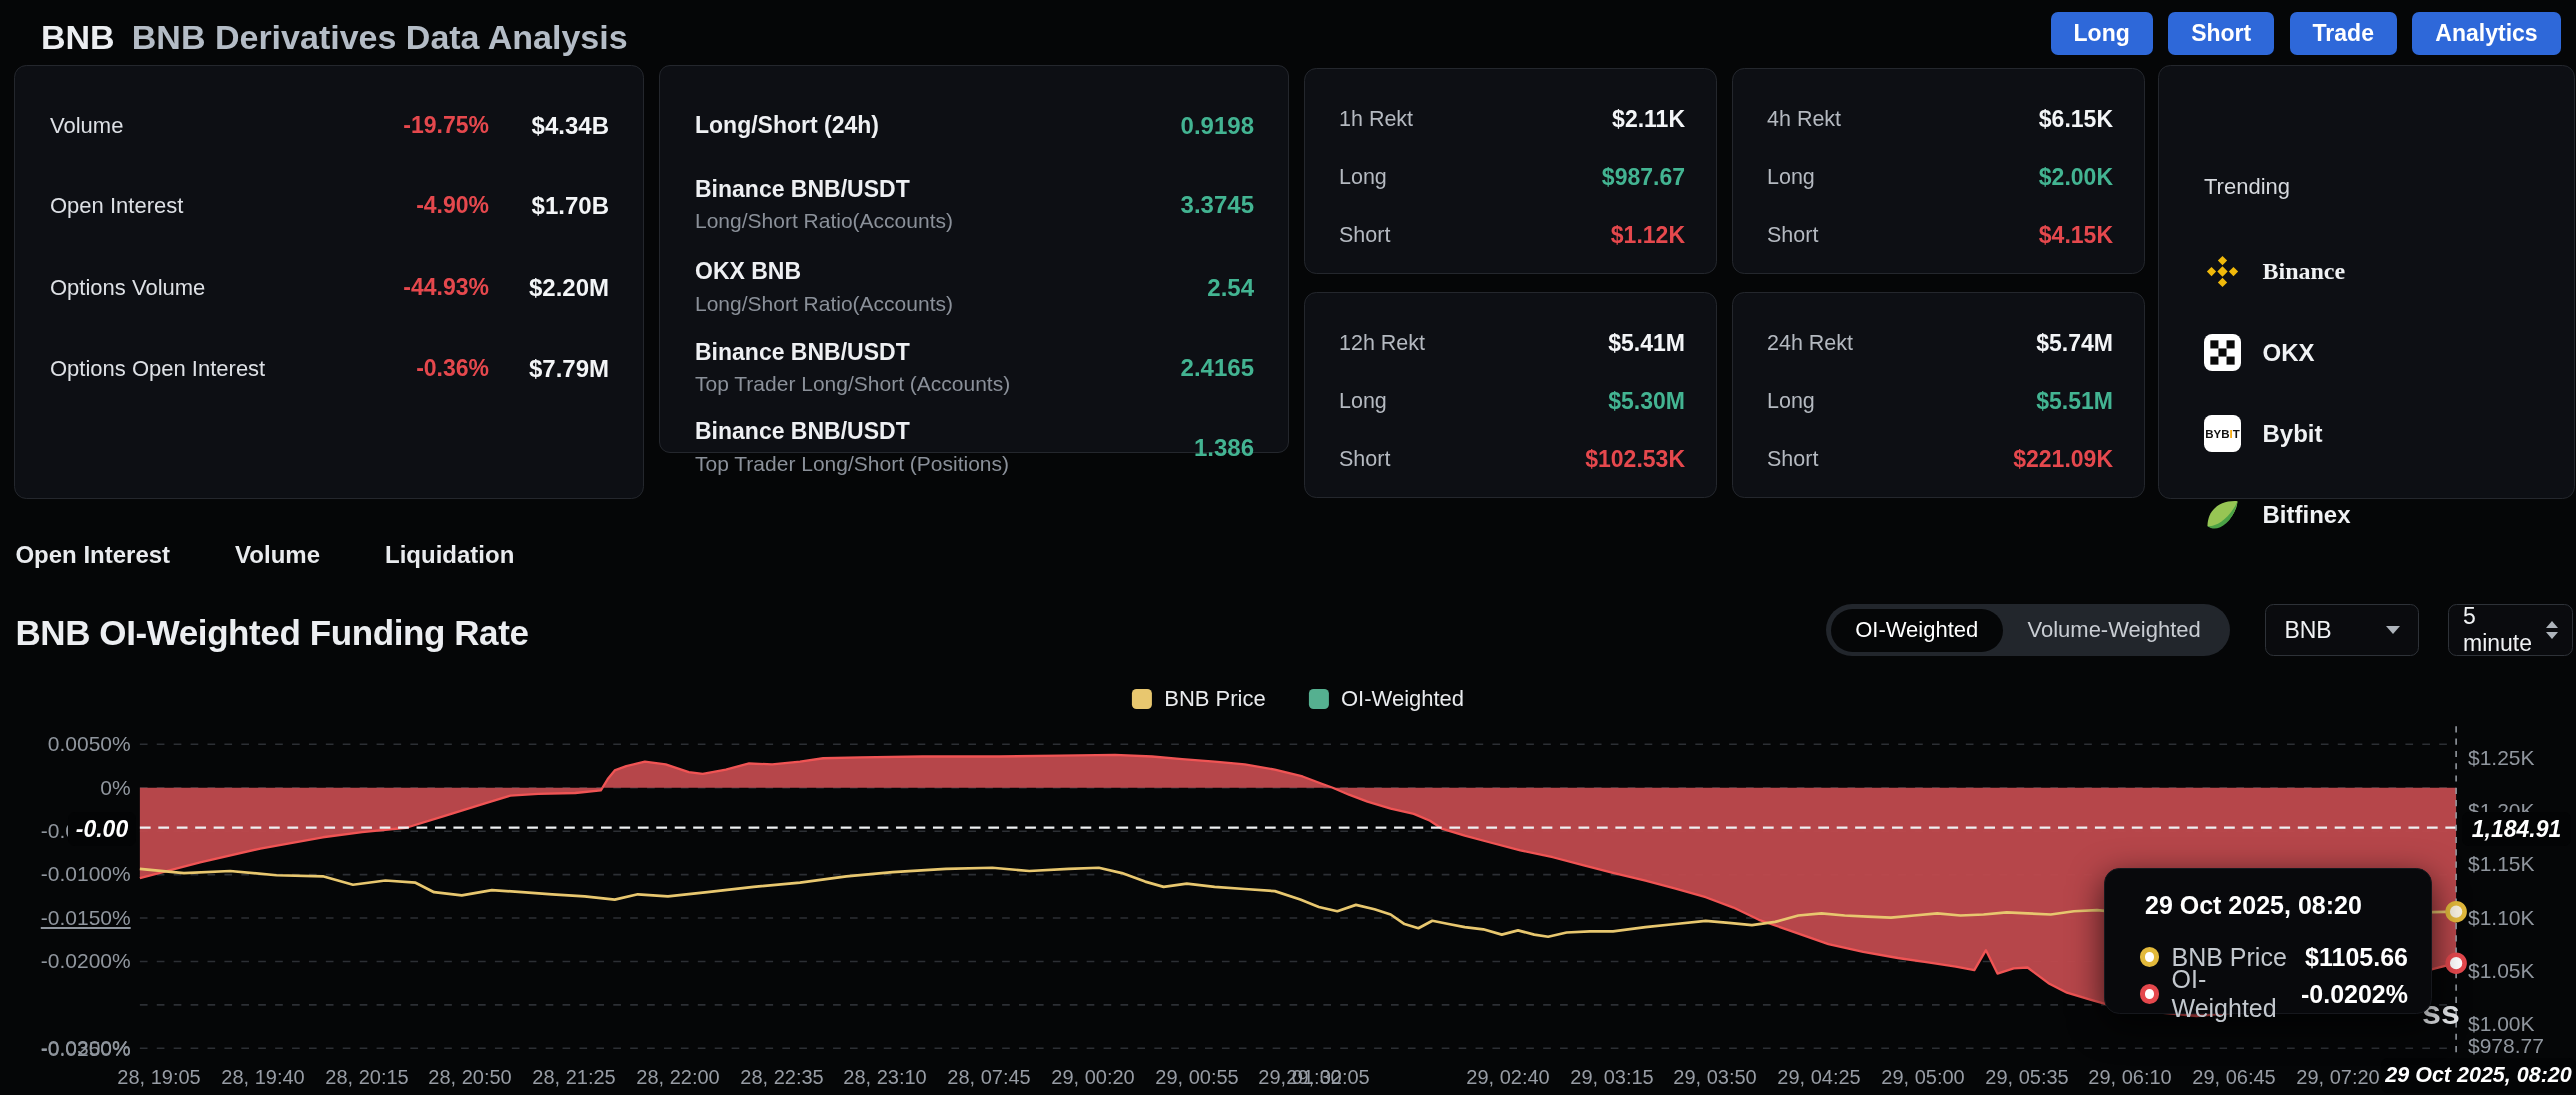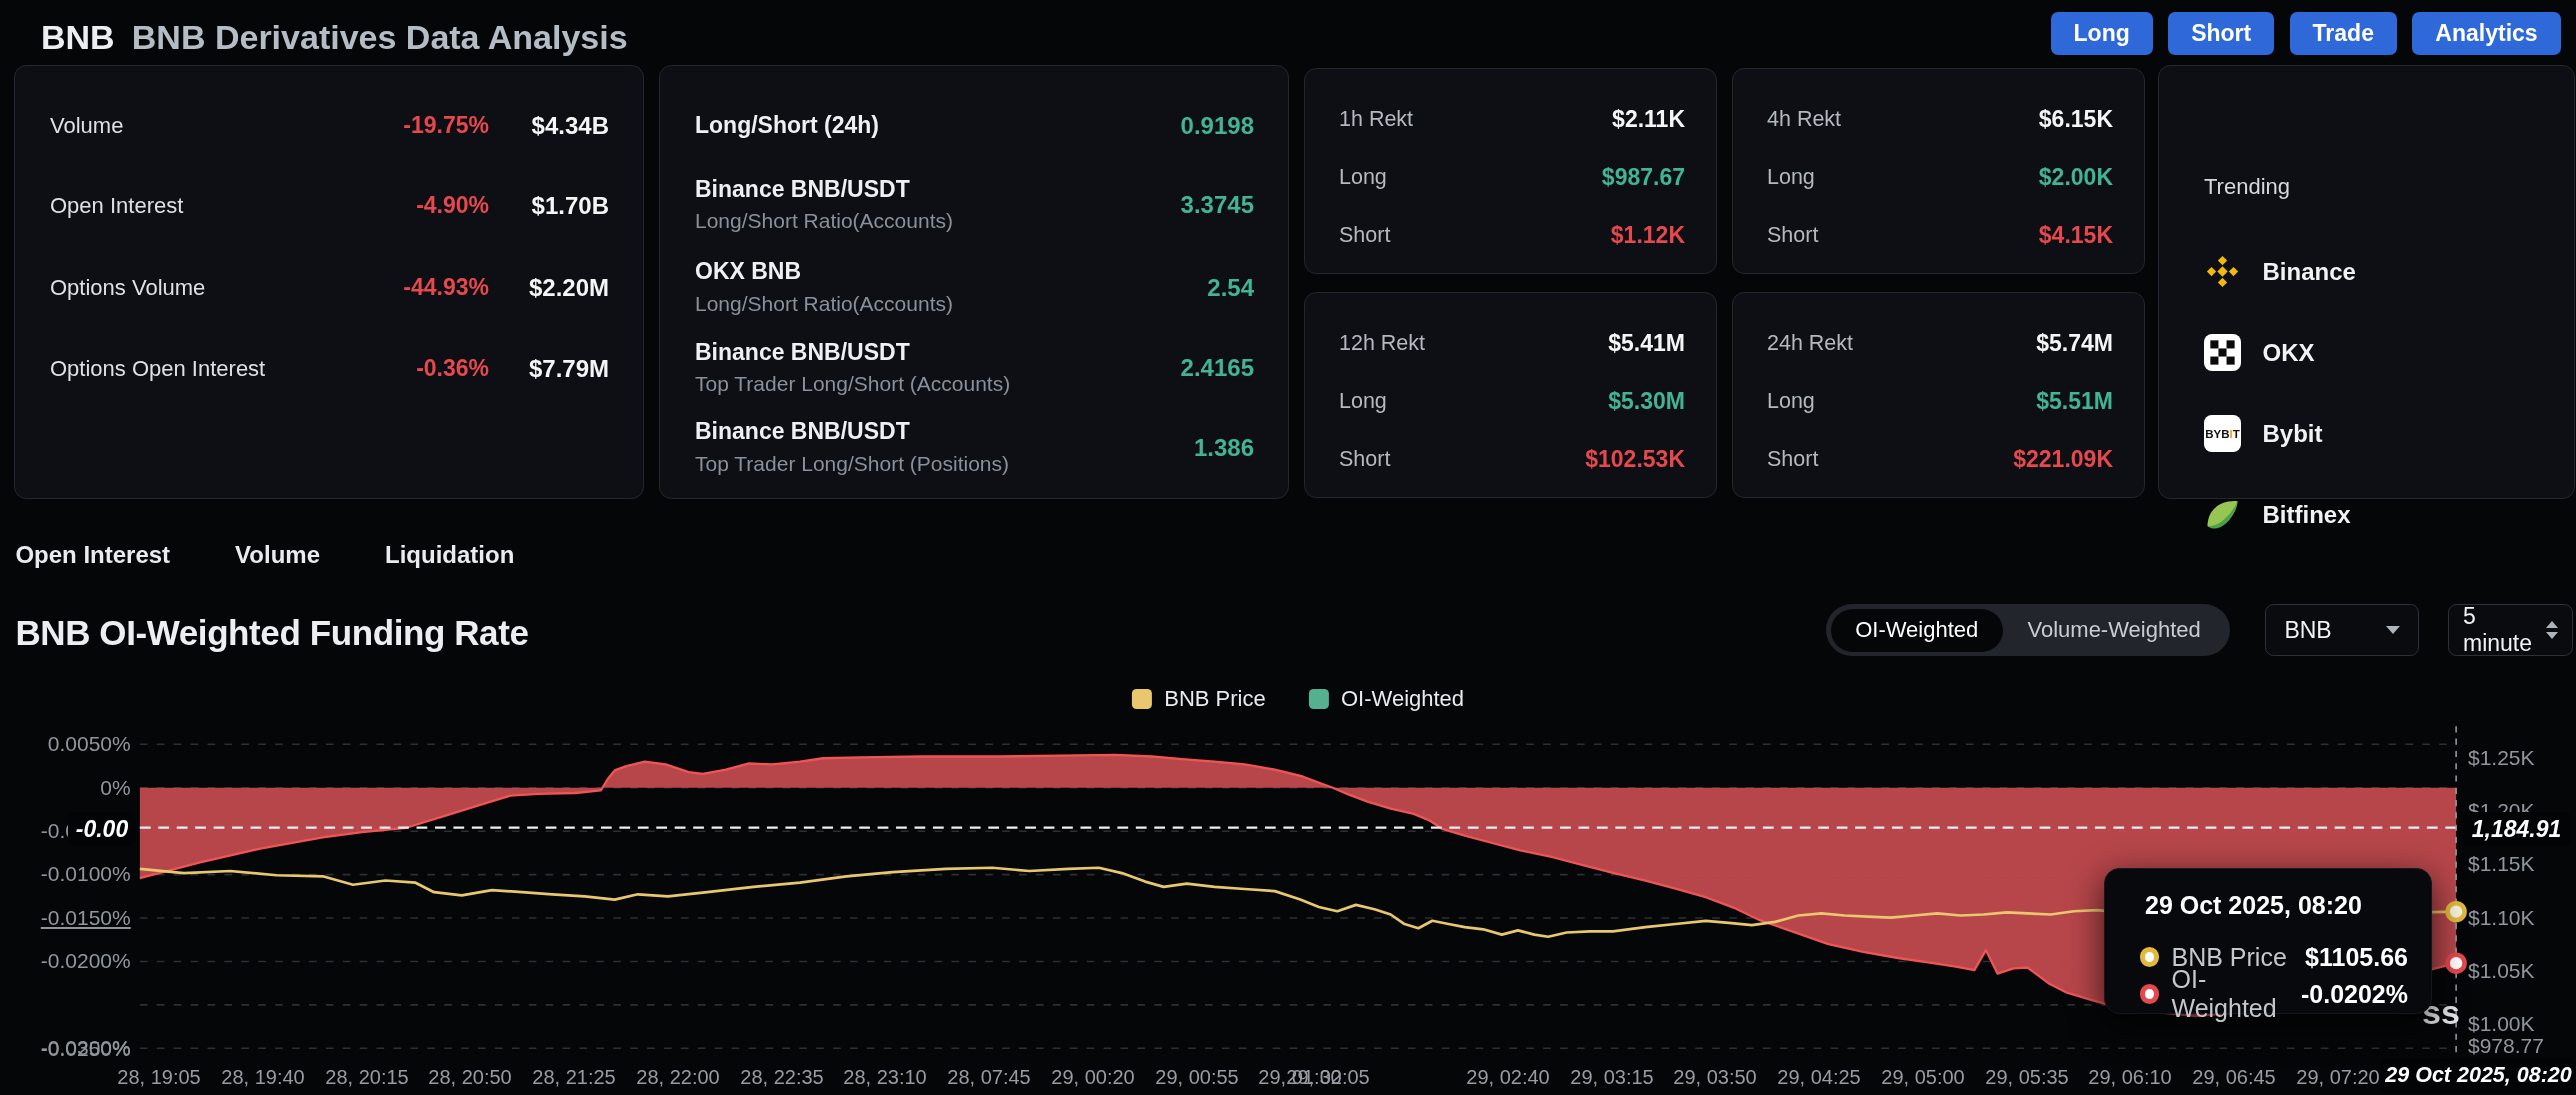--- a/index.html
+++ b/index.html
@@ -9,21 +9,21 @@
   
   .page-title{position:absolute;left:41px;top:18.4px;font-size:34px;font-weight:bold;white-space:nowrap;}
   .page-title .sym2{color:#b4bcc6;margin-left:7.7px;}
   .topbar-actions{position:absolute;right:15.4px;top:11.5px;display:flex;gap:15.4px;}
   .btn-primary{height:43px;padding:0 23px;background:#2e68d9;border-radius:7px;color:#fff;
                font-size:23px;font-weight:bold;display:flex;align-items:center;cursor:pointer;}
 
   
   .panel{position:absolute;background:#0d0f14;border:1.5px solid #24272d;border-radius:12.3px;box-sizing:border-box;}
   #panel-stats{left:14px;top:65px;width:630px;height:434px;}
-  #panel-ratios{left:659px;top:65px;width:630px;height:434px;}
+  #panel-ratios{left:659px;top:65px;width:630px;height:388px;border-radius:11px;}
   #panel-trending{left:2158px;top:65px;width:417px;height:434px;}
   .rekt-card{width:413px;height:206px;}
 
   .stat-row{position:absolute;left:35px;right:34px;height:31px;display:flex;align-items:center;}
   .stat-lbl{font-size:22px;color:#dde0e5;}
   .stat-chg{position:absolute;right:120px;font-size:23px;font-weight:bold;color:#e5484d;}
   .stat-val{position:absolute;right:0;font-size:24px;font-weight:bold;color:#f3f5f7;}
 
   .ratio-title{position:absolute;left:35px;height:31px;line-height:31px;font-size:23px;font-weight:bold;color:#eef0f3;}
   .ratio-sub{position:absolute;left:35px;height:28px;line-height:28px;font-size:21px;color:#8a9099;}
@@ -205,21 +205,21 @@
         </div>
         <div class="rekt-row" style="top: 151px;">
           <span class="rekt-lbl">Short</span>
           <span class="rekt-val short">$221.09K</span>
         </div>
       </div>
     </div>
 
   <div class="panel" id="panel-trending">
     <div class="trend-title">Trending</div>
-  <div class="trend-item" style="top: 184px;">
+  <div class="trend-item" style="top: 184px; font-family: Liberation Serif, serif;">
         <span class="trend-icon">
           <svg width="37" height="37" viewBox="0 0 32 32">
             <g fill="#f0b90b">
               <polygon points="16,2.5 20,6.5 16,10.5 12,6.5"></polygon>
               <polygon points="16,21.5 20,25.5 16,29.5 12,25.5"></polygon>
               <polygon points="2.5,16 6.5,12 10.5,16 6.5,20"></polygon>
               <polygon points="21.5,16 25.5,12 29.5,16 25.5,20"></polygon>
               <polygon points="16,11.5 20.5,16 16,20.5 11.5,16"></polygon>
             </g>
           </svg>

